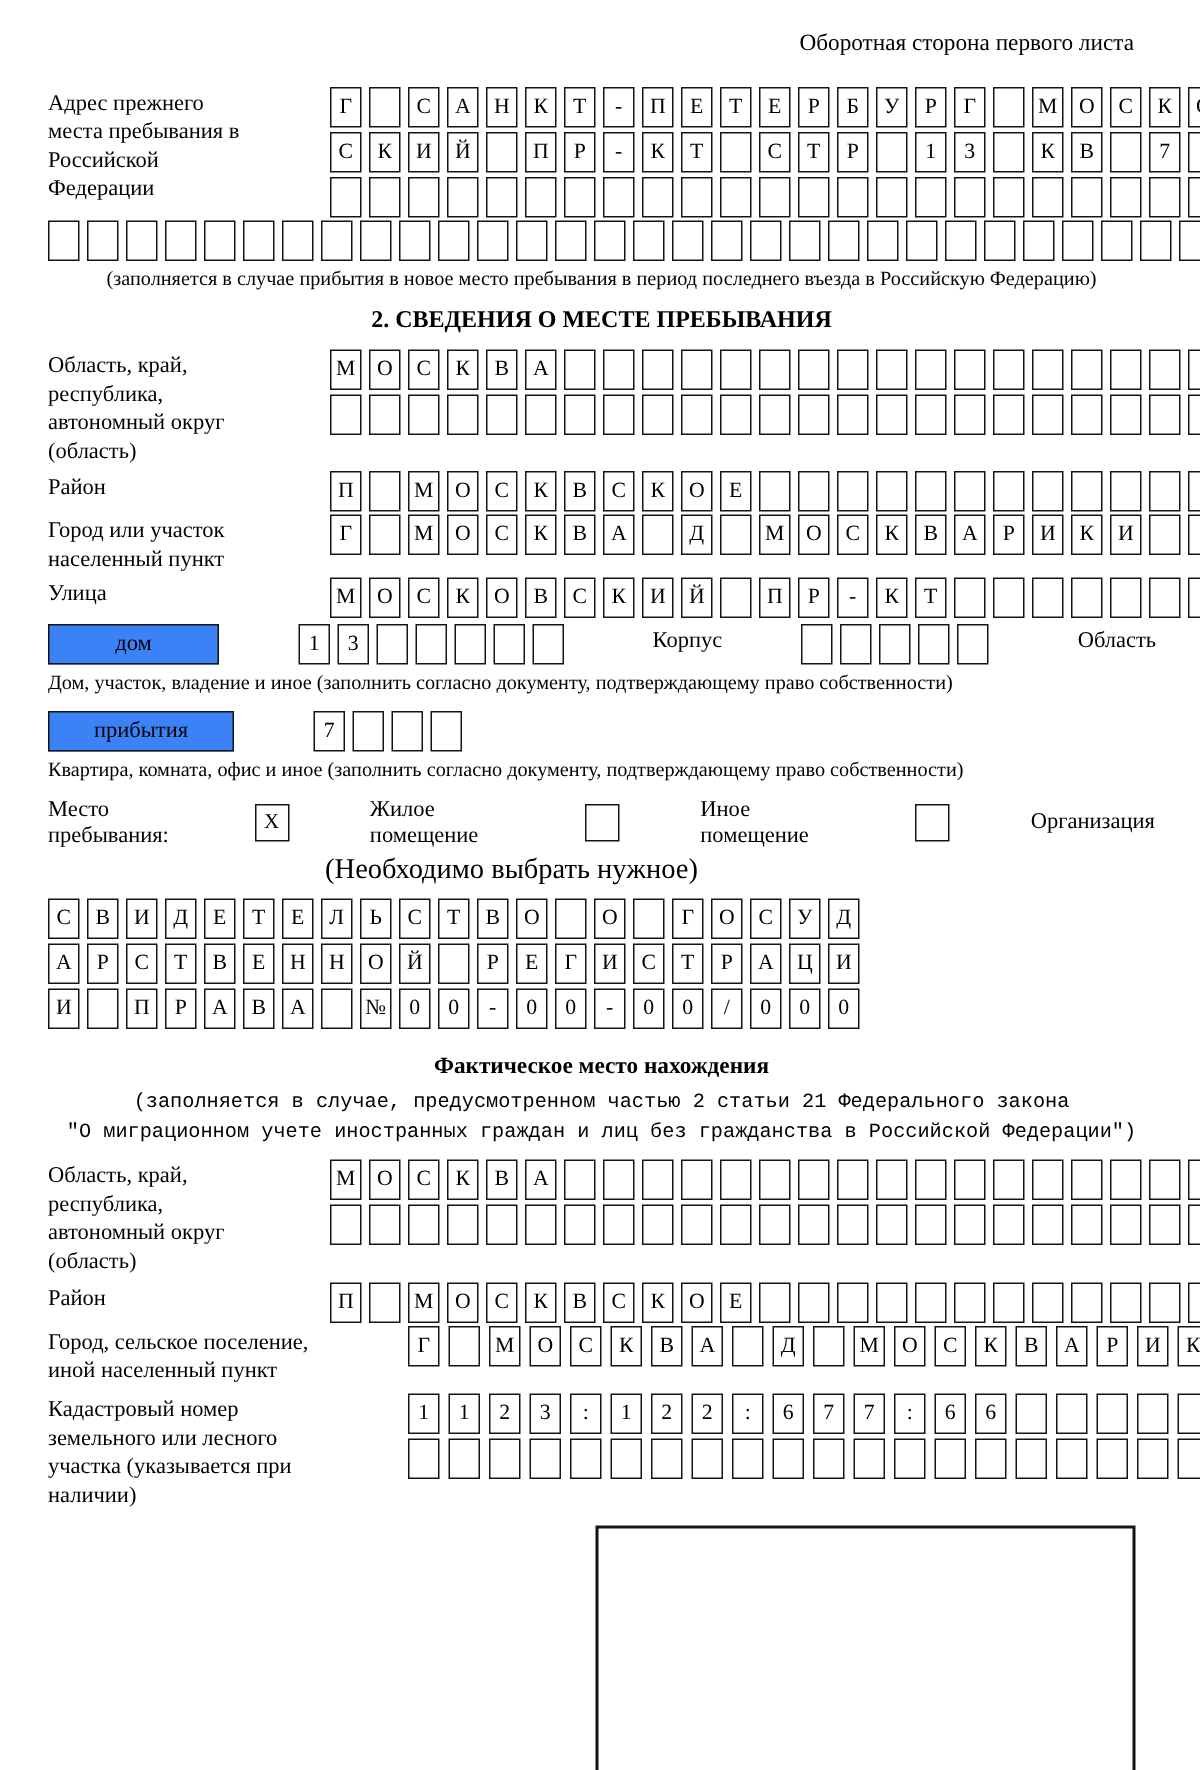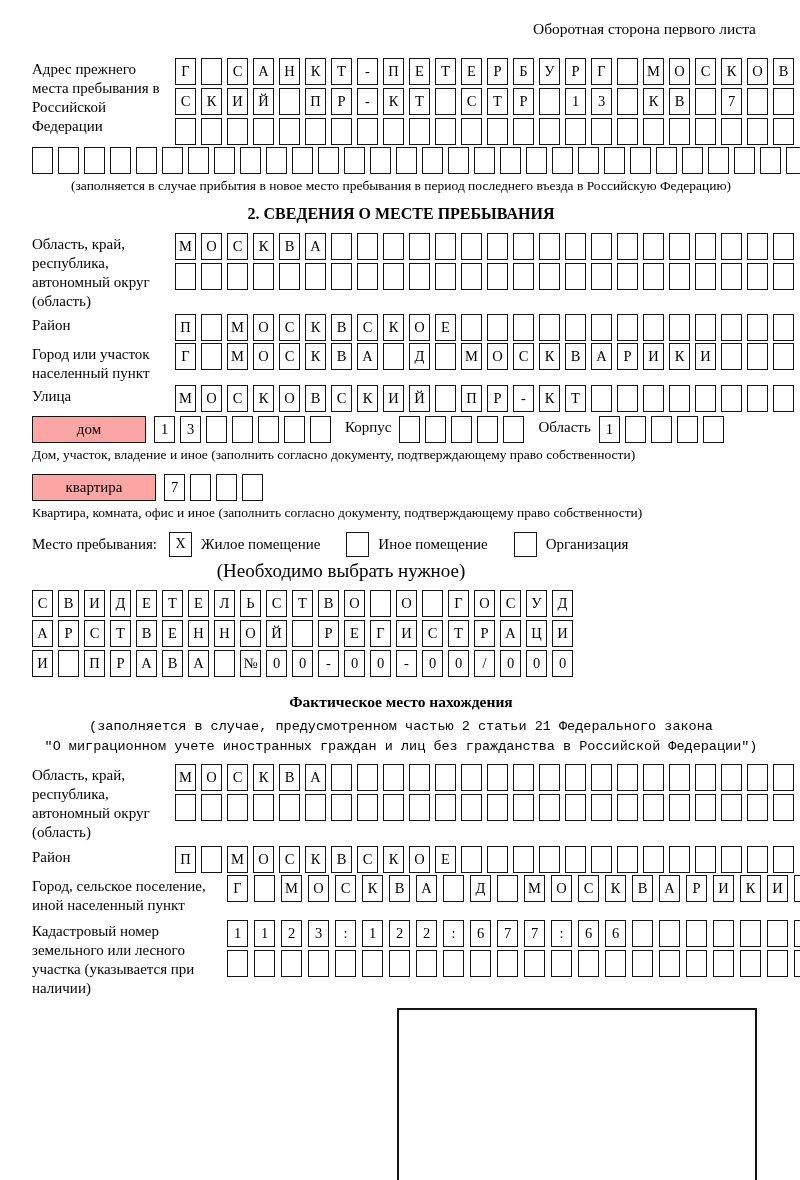--- a/index.html
+++ b/index.html
@@ -1,34 +1,34 @@
 <!DOCTYPE html>
 <html><head>
 <meta charset="utf-8">
 <style>
   html,body{margin:0;padding:0;background:#fff;color:#000;}
   body{width:800px;height:1180px;font-family:"Liberation Serif",serif;font-size:15px;overflow:hidden;}
   .page{padding:6px 30px 0 32px;position:relative;}
   .hdr{ text-align:right;font-size:15.5px;margin:14px 14px 20px 0;}
-  .row{display:flex;align-items:flex-start;margin-bottom:2px;}
+  .row{display:flex;align-items:flex-start;margin-bottom:2px;gap:45px;}
   .lbl{width:143px;flex:none;line-height:1.26;font-size:15px;padding-top:2px;}
   .lbl-doc{width:220px;}
   .lbl-fact-city{width:195px;}
   .lbl-fact-cad{width:195px;}
   .rows-col{display:flex;flex-direction:column;gap:3px;}
   .cells{display:flex;gap:5px;flex:none;}
   .cells .cell{width:19px;height:25px;border:1.6px solid #141414;flex:none;
     display:flex;align-items:center;justify-content:center;font-size:14.5px;background:#fff;}
   .cells-wide .cell{width:19px;}
   .cells-fact .cell{width:19px;margin-right:1px;}
   .fullrow{margin-bottom:2px;}
   .cap{text-align:center;font-size:13.5px;margin:4px 0 10px 0;line-height:1.25;}
   .sec-title{text-align:center;font-weight:bold;font-size:16px;margin:10px 0 10px 0;}
   .sub-title{text-align:center;font-weight:bold;font-size:15.5px;margin:16px 0 6px 0;}
-  .wide-box{border:1.6px solid #141414;height:25px;display:flex;align-items:center;justify-content:center;flex:none;background:#fca5a5;}
+  .wide-box{border:1.6px solid #141414;height:25px;display:flex;align-items:center;justify-content:center;flex:none;background:#3b82f6;}
   .w-dom{width:112px;margin-right:8px;}
   .w-kv{width:122px;margin-right:8px;}
   .inline-lbl{margin:3px 8px 0 14px;flex:none;}
   .stay-row{align-items:center;margin-top:8px;}
   .chk{width:21px;height:23px;border:1.6px solid #141414;display:flex;align-items:center;justify-content:center;
     font-size:14px;flex:none;background:#fff;}
   .opt{margin:0 26px 0 9px;}
   .stay-lbl{margin-right:12px;}
   .choose-note{text-align:center;font-size:19px;margin:3px 120px 8px 0;}
   .fact-caps{text-align:center;font-size:13.5px;line-height:1.45;margin-bottom:8px;font-family:Liberation Mono, monospace;}
@@ -333,21 +333,21 @@
         <span class="cell">1</span>
         <span class="cell"></span>
         <span class="cell"></span>
         <span class="cell"></span>
         <span class="cell"></span>
       </div>
   </div>
   <div class="cap" style="text-align:left;margin-left:0;">Дом, участок, владение и иное (заполнить согласно документу, подтверждающему право собственности)</div>
 
   <div class="row">
-    <div class="wide-box w-kv">квартира</div>
+    <div class="wide-box w-kv">прибытия</div>
     <div class="cells">
         <span class="cell">7</span>
         <span class="cell"></span>
         <span class="cell"></span>
         <span class="cell"></span>
       </div>
   </div>
   <div class="cap" style="text-align:left;margin-left:0;">Квартира, комната, офис и иное (заполнить согласно документу, подтверждающему право собственности)</div>
 
   <div class="row stay-row">

